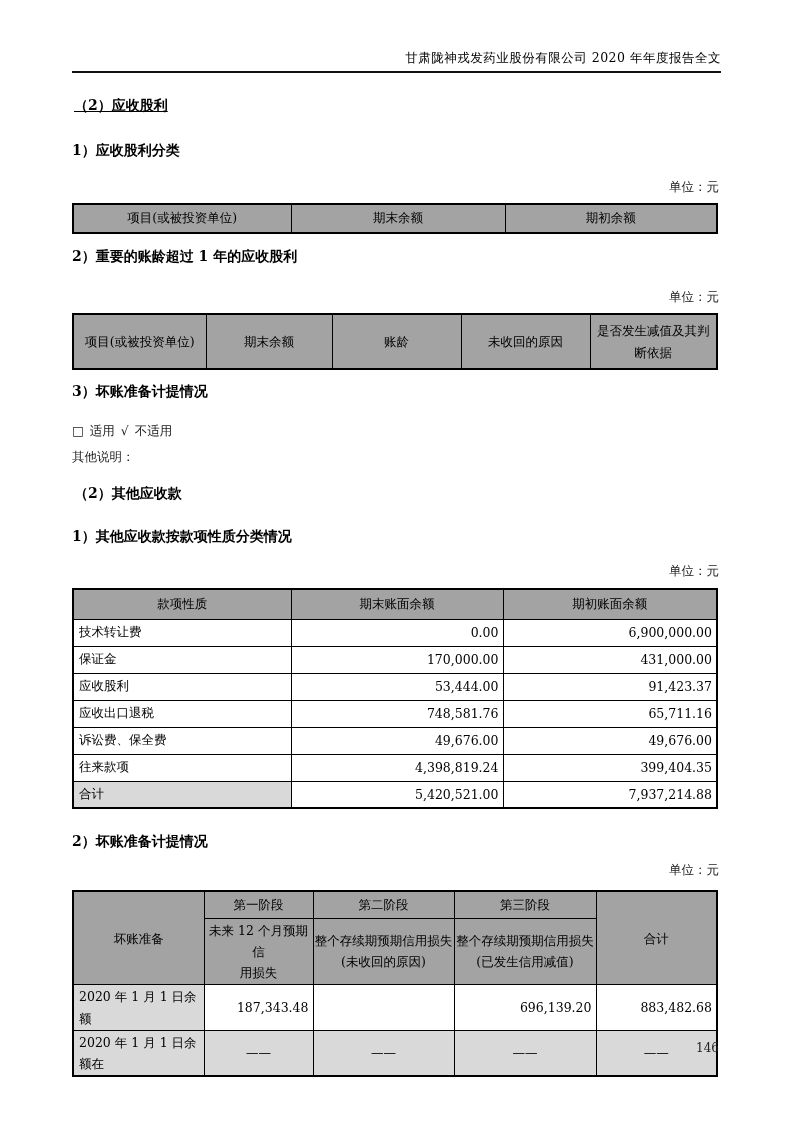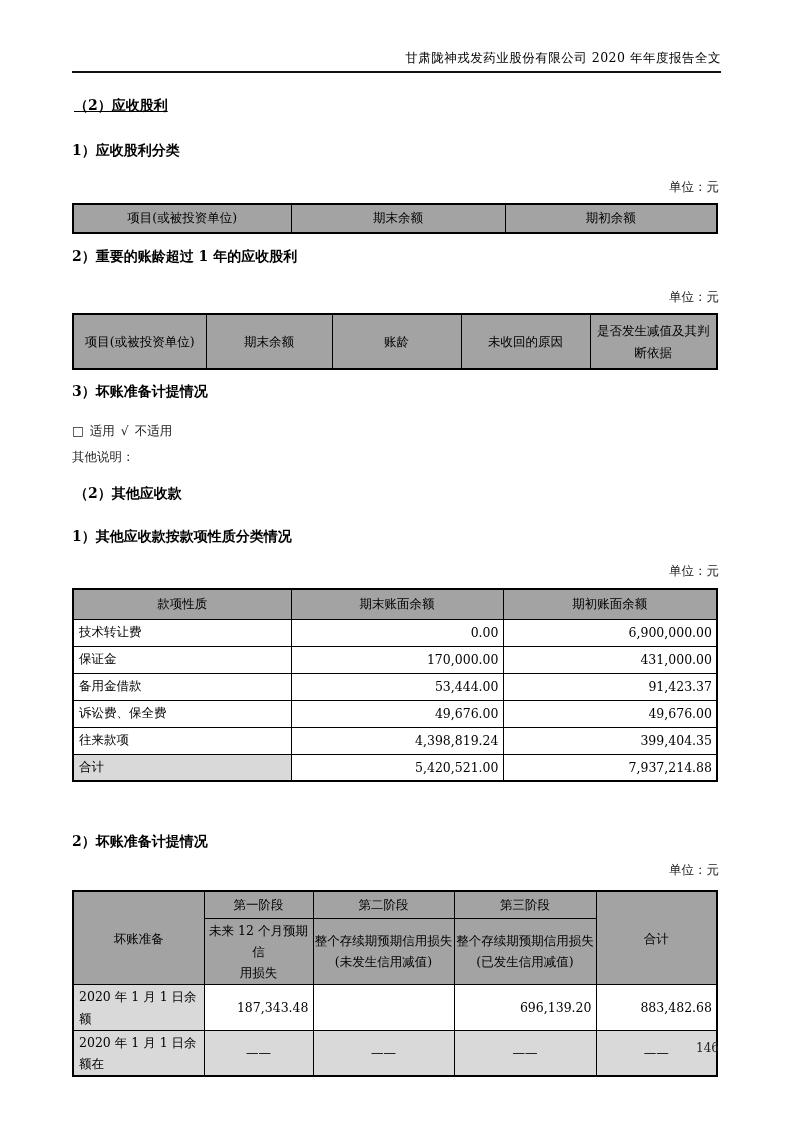--- a/index.html
+++ b/index.html
@@ -144,23 +144,28 @@
       <td class="cell-label">技术转让费</td>
       <td class="cell-num">0.00</td>
       <td class="cell-num">6,900,000.00</td>
     </tr>
     <tr class="drow">
       <td class="cell-label">保证金</td>
       <td class="cell-num">170,000.00</td>
       <td class="cell-num">431,000.00</td>
     </tr>
     <tr class="drow">
-      <td class="cell-label">备用金借款</td>
+      <td class="cell-label">应收股利</td>
       <td class="cell-num">53,444.00</td>
       <td class="cell-num">91,423.37</td>
+    </tr>
+    <tr class="drow">
+      <td class="cell-label">应收出口退税</td>
+      <td class="cell-num">748,581.76</td>
+      <td class="cell-num">65,711.16</td>
     </tr>
     <tr class="drow">
       <td class="cell-label">诉讼费、保全费</td>
       <td class="cell-num">49,676.00</td>
       <td class="cell-num">49,676.00</td>
     </tr>
     <tr class="drow">
       <td class="cell-label">往来款项</td>
       <td class="cell-num">4,398,819.24</td>
       <td class="cell-num">399,404.35</td>
@@ -192,21 +197,21 @@
       <td class="hdr">第三阶段</td>
       <td class="hdr" rowspan="2">合计</td>
     </tr>
     <tr class="r2">
       <td class="hdr two-line">
         <span>未来 12 个月预期信</span>
         <span>用损失</span>
       </td>
       <td class="hdr two-line">
         <span>整个存续期预期信用损失</span>
-        <span>(未发生信用减值)</span>
+        <span>(未收回的原因)</span>
       </td>
       <td class="hdr two-line">
         <span>整个存续期预期信用损失</span>
         <span>(已发生信用减值)</span>
       </td>
     </tr>
     <tr class="r3">
       <td class="cell-label shaded">2020 年 1 月 1 日余额</td>
       <td class="cell-num">187,343.48</td>
       <td class="cell-num"></td>

